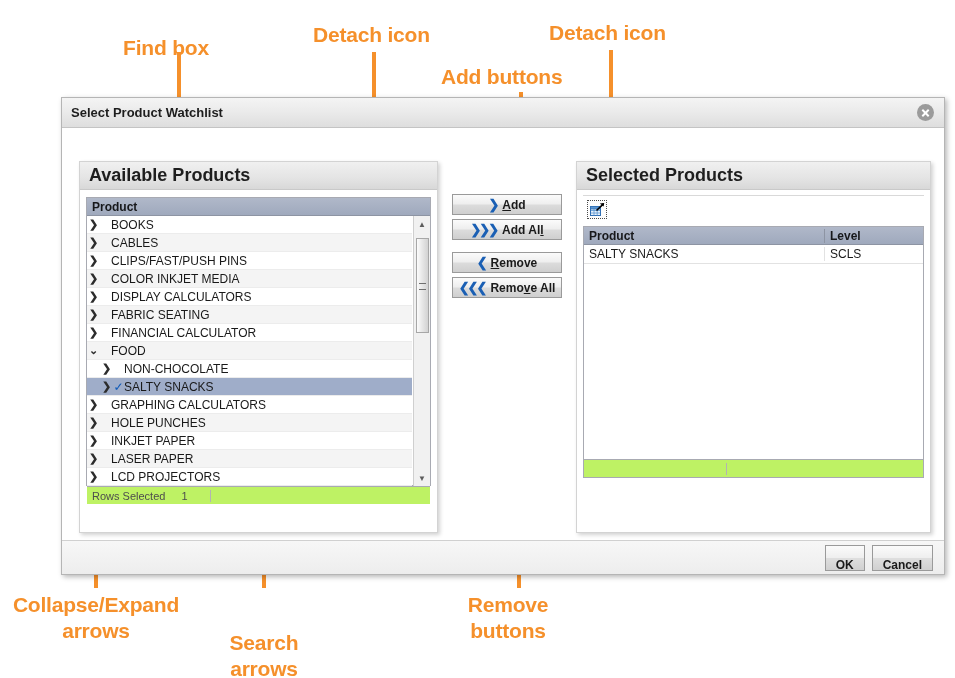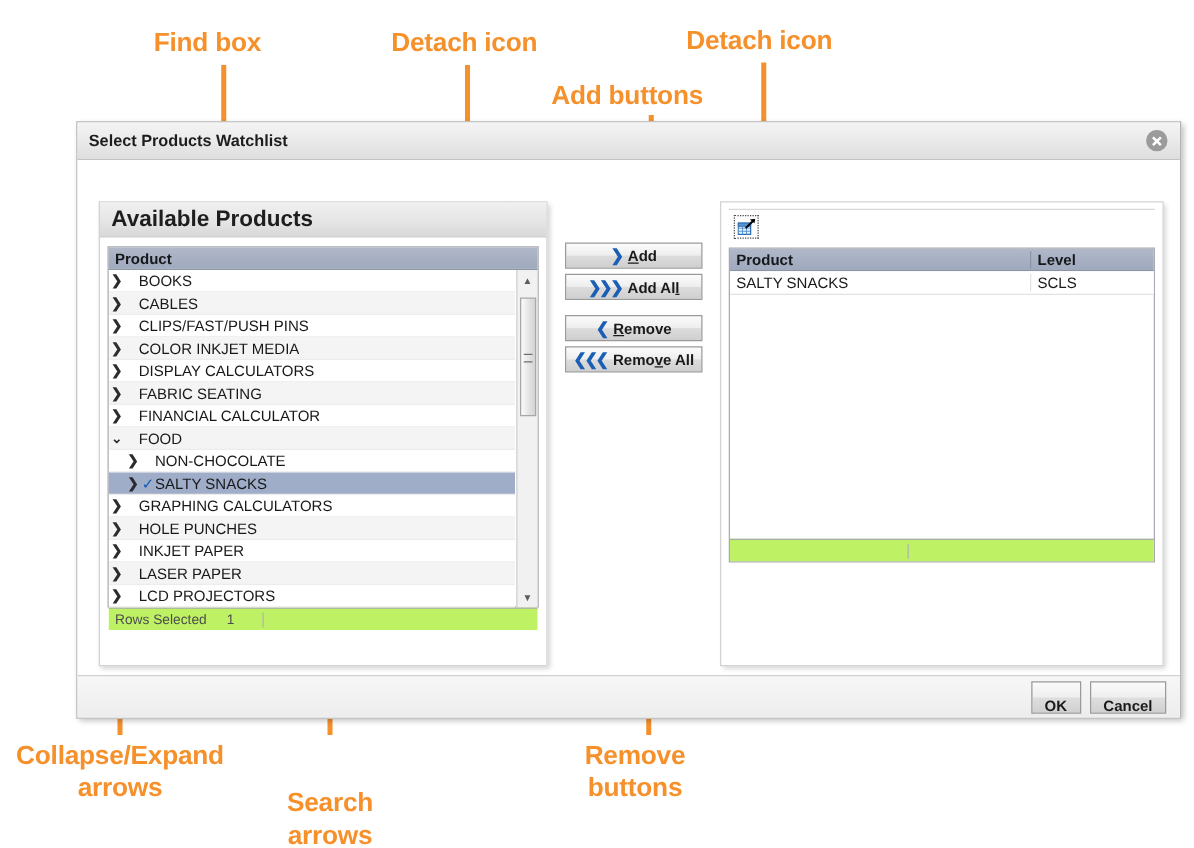--- a/index.html
+++ b/index.html
@@ -361,21 +361,21 @@
     font-family: "Liberation Sans", sans-serif;
     font-size: 12px;
     font-weight: bold;
     color: #1a1a1a;
     cursor: pointer;
   }
 </style>
 </head>
 <body>
 
-<div class="anno-label" style="left:123px; top:22px;">Find box</div>
+<div class="anno-label" style="left:123px; top:35px;">Find box</div>
 <div class="anno-label" style="left:313px; top:22px;">Detach icon</div>
 <div class="anno-label" style="left:549px; top:20px;">Detach icon</div>
 <div class="anno-label" style="left:441px; top:64px;">Add buttons</div>
 <div class="anno-label" style="left:6px; top:592px; text-align:center; width:180px;">Collapse/Expand
 arrows</div>
 <div class="anno-label" style="left:225px; top:592px; text-align:center; width:78px;margin-top:38px;">Search
 arrows</div>
 <div class="anno-label" style="left:463px; top:592px; text-align:center; width:90px;">Remove
 buttons</div>
 
@@ -391,21 +391,21 @@
 <div class="anno-box" style="left:240px; top:170px; width:50px; height:32px;"></div>
 <div class="anno-box" style="left:360px; top:169px; width:32px; height:30px;"></div>
 <div class="anno-box" style="left:597px; top:171px; width:30px; height:29px;"></div>
 <div class="anno-box" style="left:453px; top:190px; width:114px; height:52px;"></div>
 <div class="anno-box" style="left:453px; top:253px; width:114px; height:55px;"></div>
 <div class="anno-box" style="left:78px; top:211px; width:32px; height:267px;"></div>
 
 <div id="dialog">
 
   <div id="dialog-titlebar">
-    <div id="dialog-title">Select Products Watchlist</div>
+    <div id="dialog-title">Select Product Watchlist</div>
     <div id="dialog-close"></div>
   </div>
 
   <div id="dialog-body">
 
     <div class="panel" id="panel-available">
       <div class="panel-header">Available Products</div>
       <div class="panel-inner">
 
 
@@ -530,20 +530,21 @@
           <span><span class="ul">R</span><span>emove</span></span>
         </div>
         <div class="xfer-btn">
           <span class="chev">❮❮❮</span>
           <span><span>Remo</span><span class="ul">v</span><span>e All</span></span>
         </div>
       </div>
     </div>
 
     <div class="panel" id="panel-selected">
+      <div class="panel-header">Selected Products</div>
       <div class="panel-inner">
 
         <div class="toolbar">
           <span class="detach-btn sel-side">
             <svg width="15" height="14" viewBox="0 0 15 14">
               <rect x="0.5" y="3.5" width="10" height="9" fill="#e8f2fb" stroke="#2f6fb5" stroke-width="1"></rect>
               <rect x="0.5" y="3.5" width="10" height="2.5" fill="#5a95d1" stroke="#2f6fb5" stroke-width="0.8"></rect>
               <path d="M1 7.5 h9 M1 10 h9 M4 6 v6.5 M7.2 6 v6.5" stroke="#5a95d1" stroke-width="0.8"></path>
               <path d="M6.5 7.5 L13.5 0.8" stroke="#000" stroke-width="1.6"></path>
               <path d="M14.2 0 L9.8 0.6 L13.6 3.6 z" fill="#000"></path>

